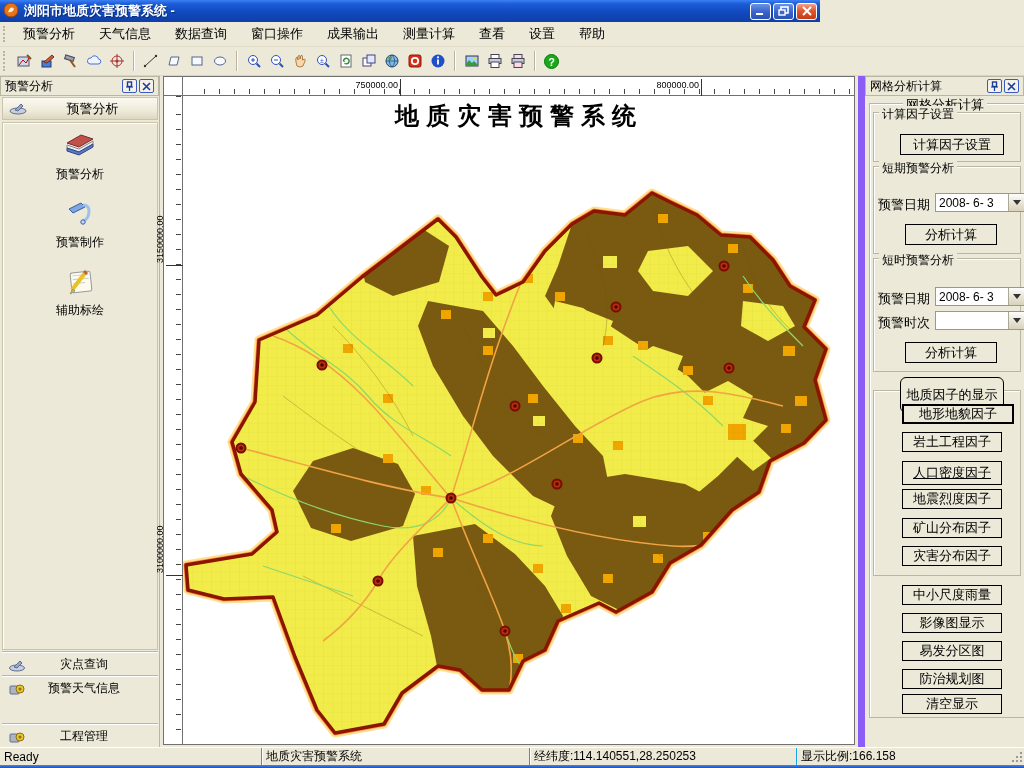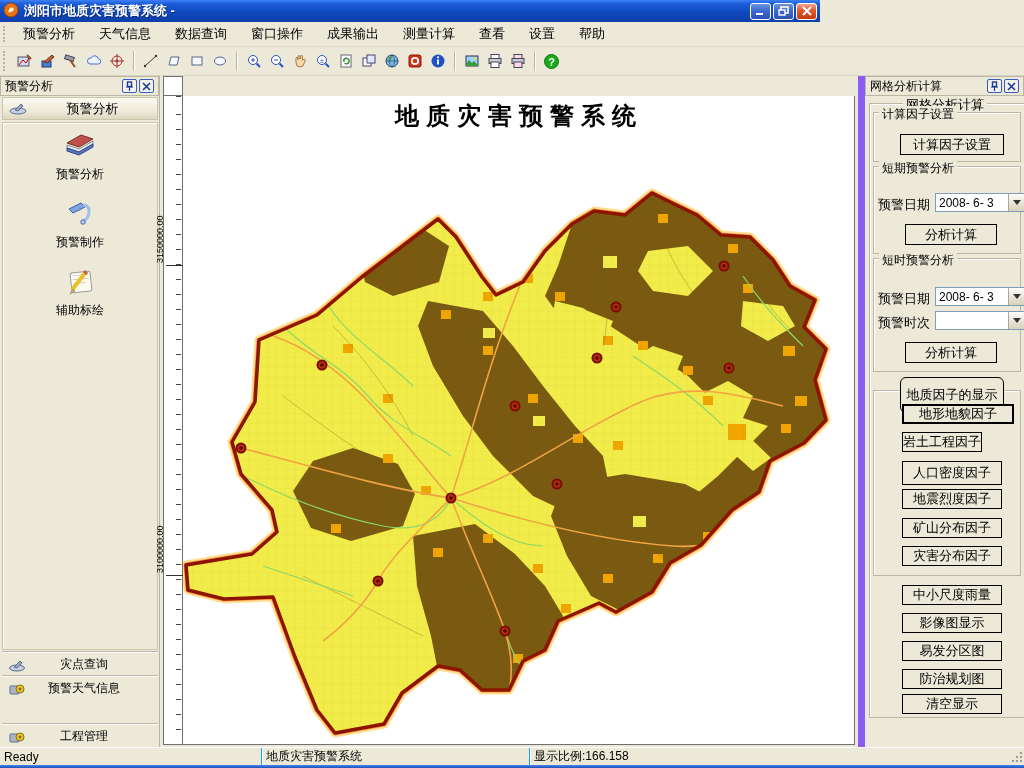--- a/index.html
+++ b/index.html
@@ -360,20 +360,27 @@
           <rect x="2" y="6" width="9" height="8" rx="1" fill="#B0B4C0" stroke="#5E6E92"></rect>
           <circle cx="12" cy="9" r="4" fill="#E8C830" stroke="#8A7010"></circle>
           <circle cx="12" cy="9" r="1.5" fill="#8A7010"></circle>
         </svg></span>
     <span class="lpb-label">工程管理</span>
   </div>
 </div>
 
 <div id="map-area">
   <div id="ruler-corner"></div>
+  <div id="hruler">
+    <div class="ticks-h"></div>
+    <span class="hlabel" style="left:132px;">750000.00</span>
+    <div class="htick" style="left:217px;"></div>
+    <span class="hlabel" style="left:433px;">800000.00</span>
+    <div class="htick" style="left:518px;"></div>
+  </div>
   <div id="vruler">
     <div class="ticks-v"></div>
     <span class="vlabel" style="top:155px;">3150000.00</span>
     <div class="vtick" style="top:169px;"></div>
     <span class="vlabel" style="top:465px;">3100000.00</span>
     <div class="vtick" style="top:479px;"></div>
   </div>
   <div id="map-canvas">
     <svg width="672" height="649" viewBox="0 0 672 649">
       <defs>
@@ -569,38 +576,41 @@
     <span class="combo-text"></span>
     <span class="combo-arrow">
         <span class="tri-down"></span>
       </span>
   </div>
   <div class="xbtn" style="left:40px; top:266px; width:92px; height:21px;">分析计算</div>
 
   <div class="groupbox" style="left:8px; top:314px; width:148px; height:186px;"></div>
   <div class="xbtn" style="left:35px; top:301px; width:104px; height:36px; border-color:#000;border-radius:6px;">地质因子的显示</div>
   <div class="xbtn active" style="left:37px; top:328px; width:112px; height:20px;">地形地貌因子</div>
-  <div class="xbtn" style="left:37px; top:356px; width:80px; height:20px;">岩土工程因子</div>
-  <div class="xbtn" style="left:37px; top:385px; width:100px; height:24px;">人口密度因子</div>
+  <div class="xbtn" style="left:37px; top:356px; width:100px; height:20px;">岩土工程因子</div>
+  <div class="xbtn" style="left:37px; top:385px; width:100px; height:24px;text-decoration:underline;">人口密度因子</div>
   <div class="xbtn" style="left:37px; top:413px; width:100px; height:20px;">地震烈度因子</div>
   <div class="xbtn" style="left:37px; top:442px; width:100px; height:20px;">矿山分布因子</div>
   <div class="xbtn" style="left:37px; top:470px; width:100px; height:20px;">灾害分布因子</div>
 
   <div class="xbtn" style="left:37px; top:509px; width:100px; height:20px;">中小尺度雨量</div>
   <div class="xbtn" style="left:37px; top:537px; width:100px; height:20px;">影像图显示</div>
   <div class="xbtn" style="left:37px; top:565px; width:100px; height:20px;">易发分区图</div>
   <div class="xbtn" style="left:37px; top:593px; width:100px; height:20px;">防治规划图</div>
   <div class="xbtn" style="left:37px; top:618px; width:100px; height:20px;">清空显示</div>
 </div>
 
 <div id="statusbar">
   <div class="sb-sec" style="width:262px;">
       <span>Ready</span>
     </div>
   <div class="sb-sec" style="width:268px;">
       <span>地质灾害预警系统</span>
     </div>
+  <div class="sb-sec" style="width:267px;">
+      <span>经纬度:114.140551,28.250253</span>
+    </div>
   <div class="sb-sec" style="width:130px; border-right:none; box-shadow:none;">
       <span>显示比例:166.158</span>
     </div>
   <div id="sb-grip"></div>
 </div>
 <div id="bottom-border"></div>
 
 </body></html>

